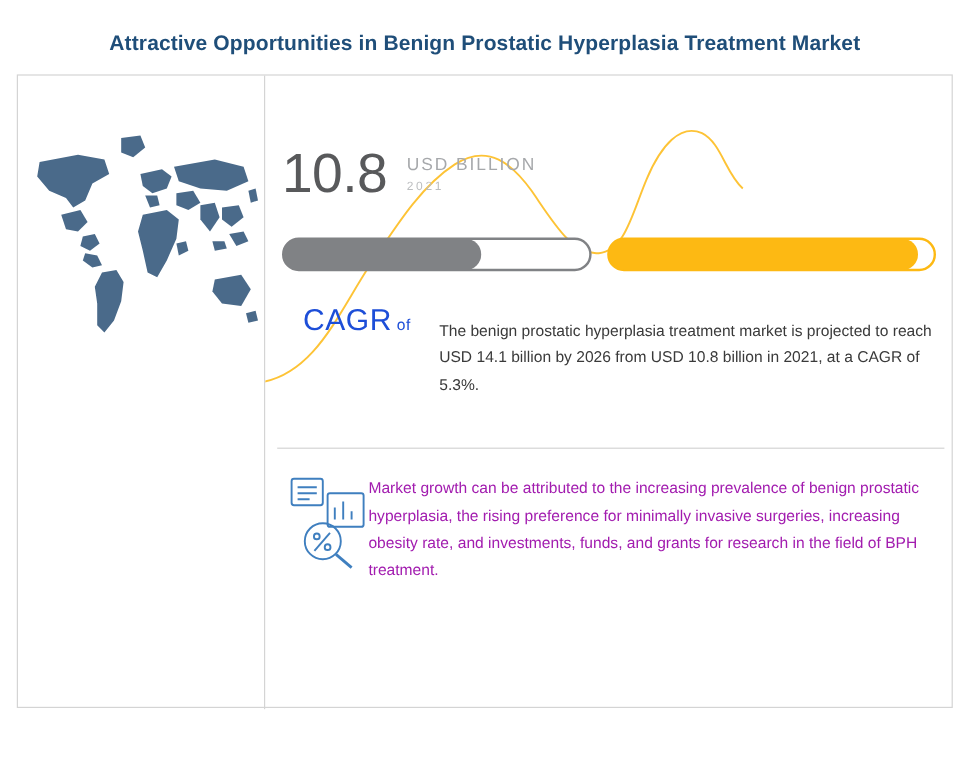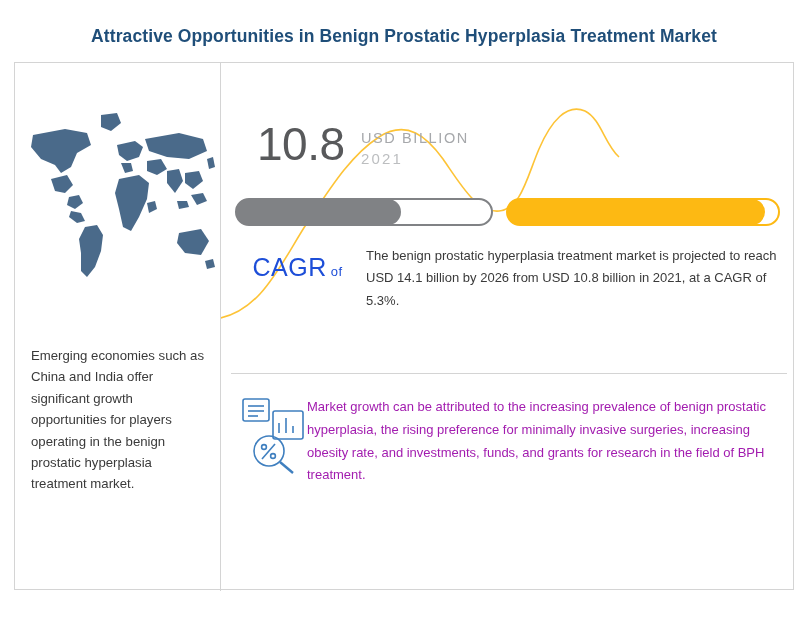--- a/index.html
+++ b/index.html
@@ -102,21 +102,20 @@
     top: 0;
     width: 573px;
     height: 330px;
     pointer-events: none;
   }
 
   
   .val-block {
     position: absolute;
     top: 58px;
-    margin-left: 22px;
   }
   .val-block.left  { left: 14px; }
   .val-block.right { left: 285px; }
 
   .big-num {
     font-size: 46px;
     font-weight: normal;
     line-height: 1;
     letter-spacing: -0.5px;
     display: inline-block;
@@ -130,21 +129,21 @@
     vertical-align: top;
     margin-left: 12px;
     margin-top: 8px;
     font-size: 14.5px;
     letter-spacing: 1.6px;
     color: #a6a8ab;
     line-height: 1.35;
   }
   .unit .year {
     display: block;
-    font-size: 15px;
+    font-size: 10px;
     letter-spacing: 2.2px;
     color: #bcbec0;
   }
 
   
   .bar {
     position: absolute;
     top: 135px;
     height: 28px;
     border-radius: 14px;
@@ -185,21 +184,21 @@
   .cagr .c-value {
     font-size: 28px;
     line-height: 1.35;
     letter-spacing: 0.5px;
   }
 
   
   .projection {
     position: absolute;
     left: 145px;
-    top: 182px;
+    top: 202px;
     width: 420px;
     font-size: 13px;
     line-height: 1.72;
     color: #3a3a3a;
   }
 
   
   .h-divider {
     position: absolute;
     left: 10px;
@@ -270,21 +269,20 @@
             <path d="M156 100 L166 100 L168 106 L158 108 Z"></path>
 
             <path d="M158 132 L180 128 L188 140 L180 154 L164 152 L156 142 Z"></path>
             <path d="M184 160 L192 158 L194 166 L186 168 Z"></path>
 
             <path d="M186 58 L192 56 L194 66 L188 68 Z"></path>
           </g>
         </svg>
       </div>
 
-      <div class="left-text">Emerging economies such as China and India offer significant growth opportunities for players operating in the benign prostatic hyperplasia treatment market.</div>
     </div>
 
     <div class="right-panel">
 
       <svg class="squiggle" viewBox="0 0 573 330" xmlns="http://www.w3.org/2000/svg">
         <path d="M-6 256 C 40 250, 60 200, 86 160 C 110 124, 130 92, 158 74 C 186 56, 206 74, 222 96 C 240 122, 256 150, 278 148 C 300 146, 306 114, 318 86 C 330 58, 346 40, 364 48 C 380 56, 384 82, 398 94" fill="none" stroke="#fdb913" stroke-width="1.6" opacity="0.85"></path>
       </svg>
 
       <div class="val-block left">
         <span class="big-num grey">10.8</span>

